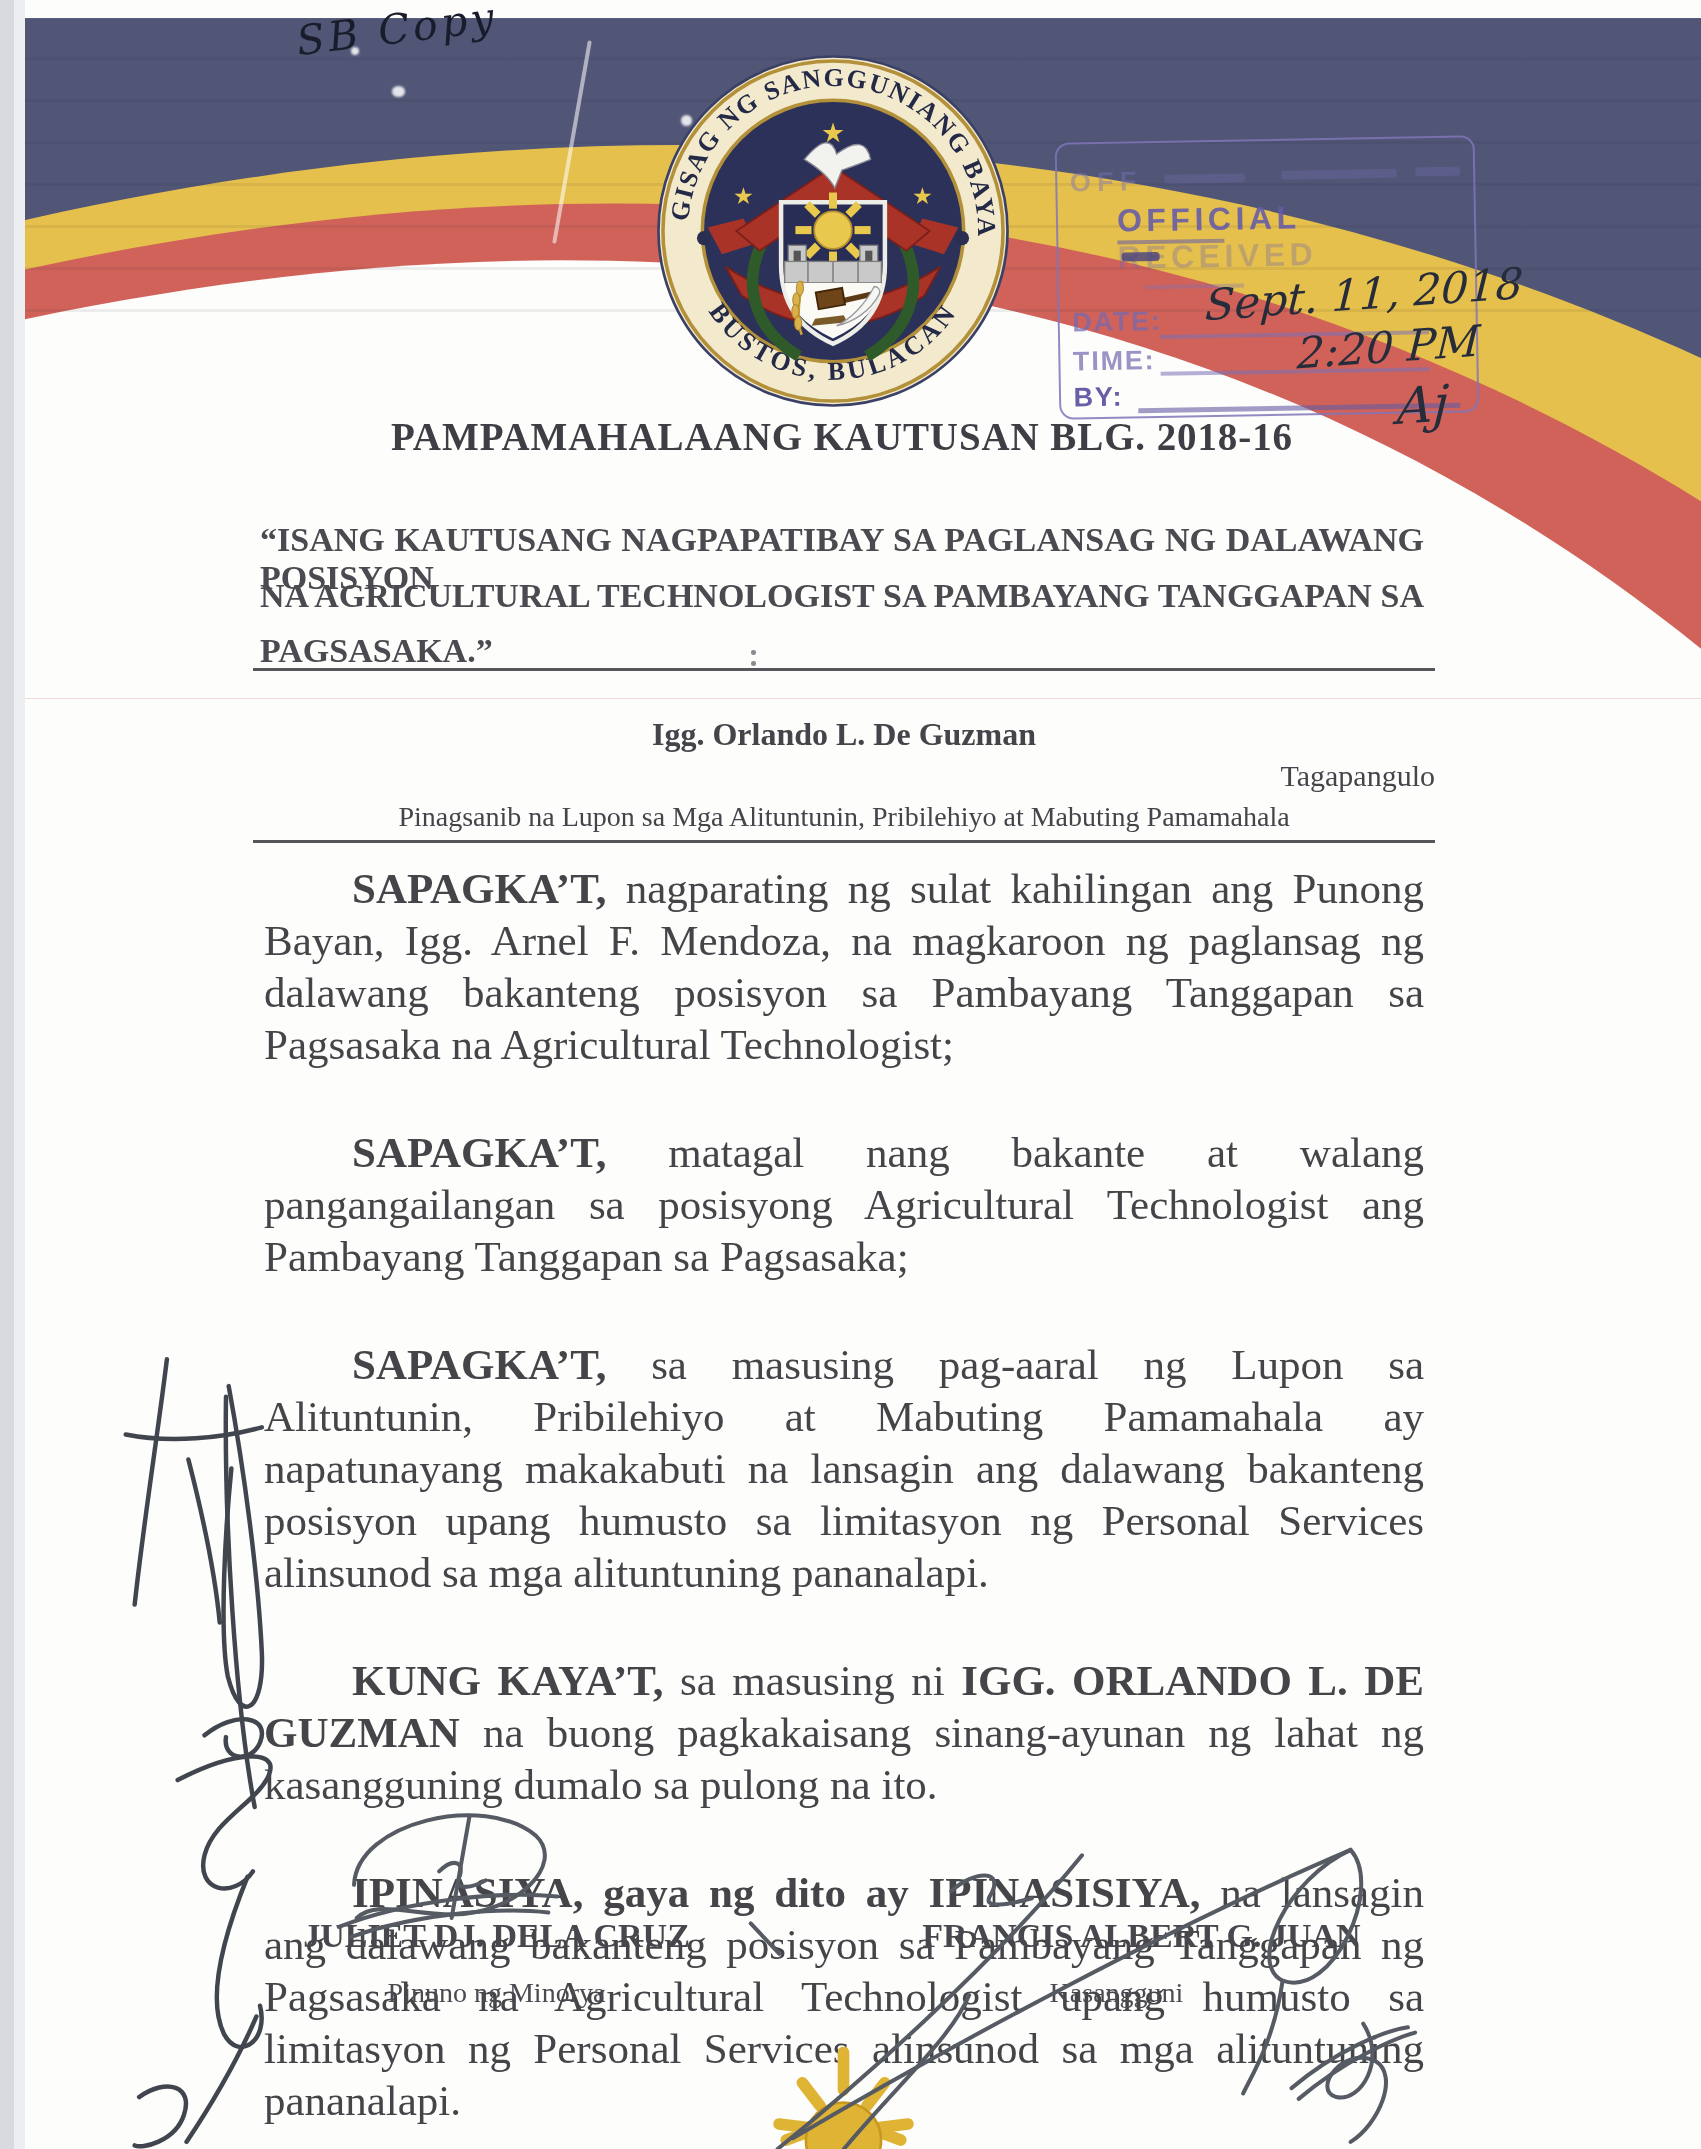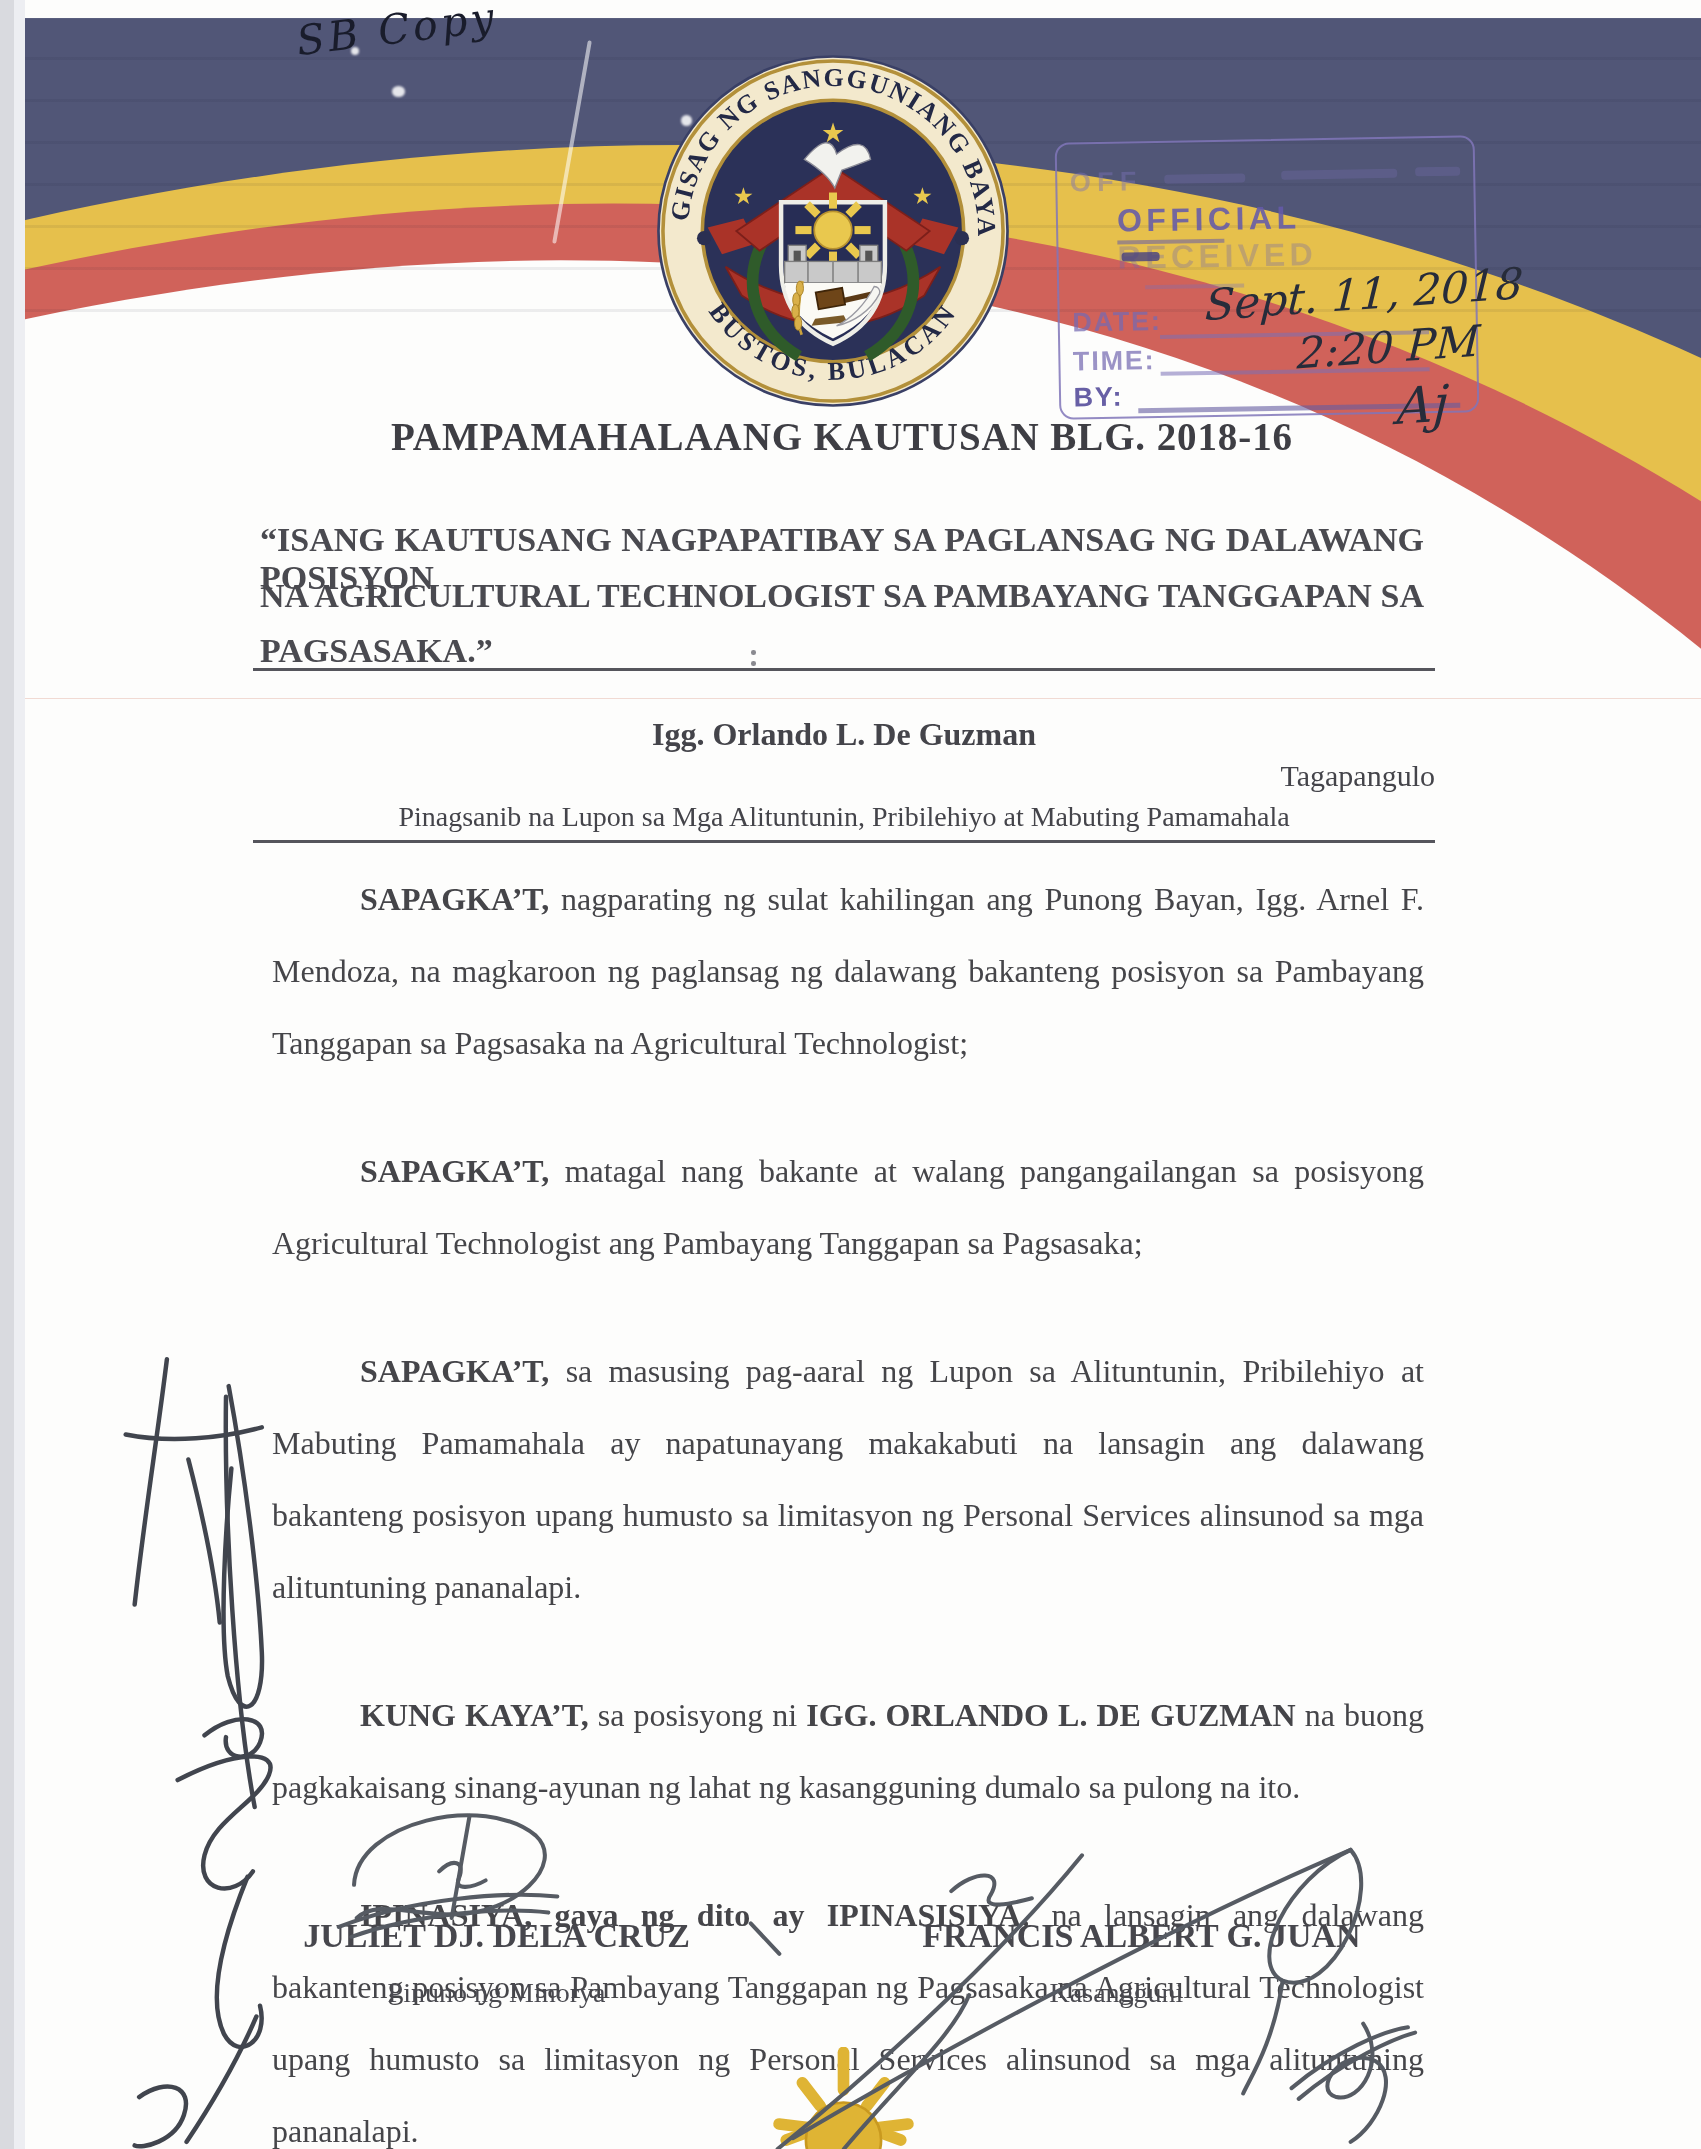--- a/index.html
+++ b/index.html
@@ -46,21 +46,21 @@
   .subject-line{position:absolute;left:260px;width:1164px;font-weight:bold;font-size:34px;color:#4a4a50;}
   .jl{text-align:justify;text-align-last:justify;}
   .rule{position:absolute;left:253px;width:1182px;height:2.7px;background:#55555c;}
   .adopt-line{position:absolute;left:253px;width:1182px;text-align:center;color:#44444a;}
   #adopt-intro{top:677px;font-style:italic;font-size:30px;}
   #adopt-name{top:716px;font-weight:bold;font-size:32px;}
   #adopt-role{top:759px;font-size:30px;text-align:right;}
   #adopt-committee{top:801px;font-size:28px;}
 
   #body-paragraphs{position:absolute;left:260px;top:863px;width:1164px;}
-  .body-par{margin:0 0 56px 12px;font-size:32px;line-height:72px;text-align:justify;
+  .body-par{margin:0 0 56px 4px;font-size:43px;line-height:52px;text-align:justify;
      text-indent:88px;color:#454549;}
   .body-par .b{font-weight:bold;}
 
   .artifact-dot{position:absolute;width:4.5px;height:4.5px;border-radius:50%;background:#8a8a90;}
 
   
   .sig-name{position:absolute;width:555px;text-align:center;font-weight:bold;font-size:34px;color:#47474d;}
   .sig-role{position:absolute;width:555px;text-align:center;font-size:28px;color:#4a4a50;}
   #sun-svg{position:absolute;left:727px;top:2047px;}
   #ink-svg{position:absolute;left:0;top:0;pointer-events:none;}
@@ -187,21 +187,21 @@
   <div class="rule" style="top:668px;"></div>
   <div class="adopt-line" id="adopt-name">Igg. Orlando L. De Guzman</div>
   <div class="adopt-line" id="adopt-role">Tagapangulo</div>
   <div class="adopt-line" id="adopt-committee">Pinagsanib na Lupon sa Mga Alituntunin, Pribilehiyo at Mabuting Pamamahala</div>
   <div class="rule" style="top:840px;"></div>
 
   <div id="body-paragraphs">
       <p class="body-par"><span class="b">SAPAGKA’T,</span><span> nagparating ng sulat kahilingan ang Punong Bayan, Igg. Arnel F. Mendoza, na magkaroon ng paglansag ng dalawang bakanteng posisyon sa Pambayang Tanggapan sa Pagsasaka na Agricultural Technologist;</span></p>
       <p class="body-par"><span class="b">SAPAGKA’T,</span><span> matagal nang bakante at walang pangangailangan sa posisyong Agricultural Technologist ang Pambayang Tanggapan sa Pagsasaka;</span></p>
       <p class="body-par"><span class="b">SAPAGKA’T,</span><span> sa masusing pag-aaral ng Lupon sa Alituntunin, Pribilehiyo at Mabuting Pamamahala ay napatunayang makakabuti na lansagin ang dalawang bakanteng posisyon upang humusto sa limitasyon ng Personal Services alinsunod sa mga alituntuning pananalapi.</span></p>
-      <p class="body-par"><span class="b">KUNG KAYA’T,</span><span> sa posisyong ni </span><span class="b">IGG. ORLANDO L. DE GUZMAN</span><span> na buong pagkakaisang sinang-ayunan ng lahat ng kasangguning dumalo sa pulong na ito.</span></p>
+      <p class="body-par"><span class="b">KUNG KAYA’T,</span><span> sa masusing ni </span><span class="b">IGG. ORLANDO L. DE GUZMAN</span><span> na buong pagkakaisang sinang-ayunan ng lahat ng kasangguning dumalo sa pulong na ito.</span></p>
       <p class="body-par"><span class="b">IPINASIYA, gaya ng dito ay IPINASISIYA,</span><span> na lansagin ang dalawang bakanteng posisyon sa Pambayang Tanggapan ng Pagsasaka na Agricultural Technologist upang humusto sa limitasyon ng Personal Services alinsunod sa mga alituntuning pananalapi.</span></p>
       <p class="body-par"><span class="b">PINAGTIBAY,</span><span> ngayong ika-13 ng Agosto taong Dalawang Libo at Labing Walo sa Bulwagang Amado S. Raymundo, Poblacion, Bustos, Bulacan.</span></p>
     </div>
 
   <div class="sig-name" style="left:219px;top:1917px;">JULIET DJ. DELA CRUZ</div>
   <div class="sig-role" style="left:219px;top:1977px;">Pinuno ng Minorya</div>
   <div class="sig-name" style="left:864px;top:1917px;">FRANCIS ALBERT G. JUAN</div>
   <div class="sig-role" style="left:839px;top:1977px;">Kasangguni</div>
 
   <svg id="sun-svg" width="233" height="102" viewBox="0 0 260 114">

